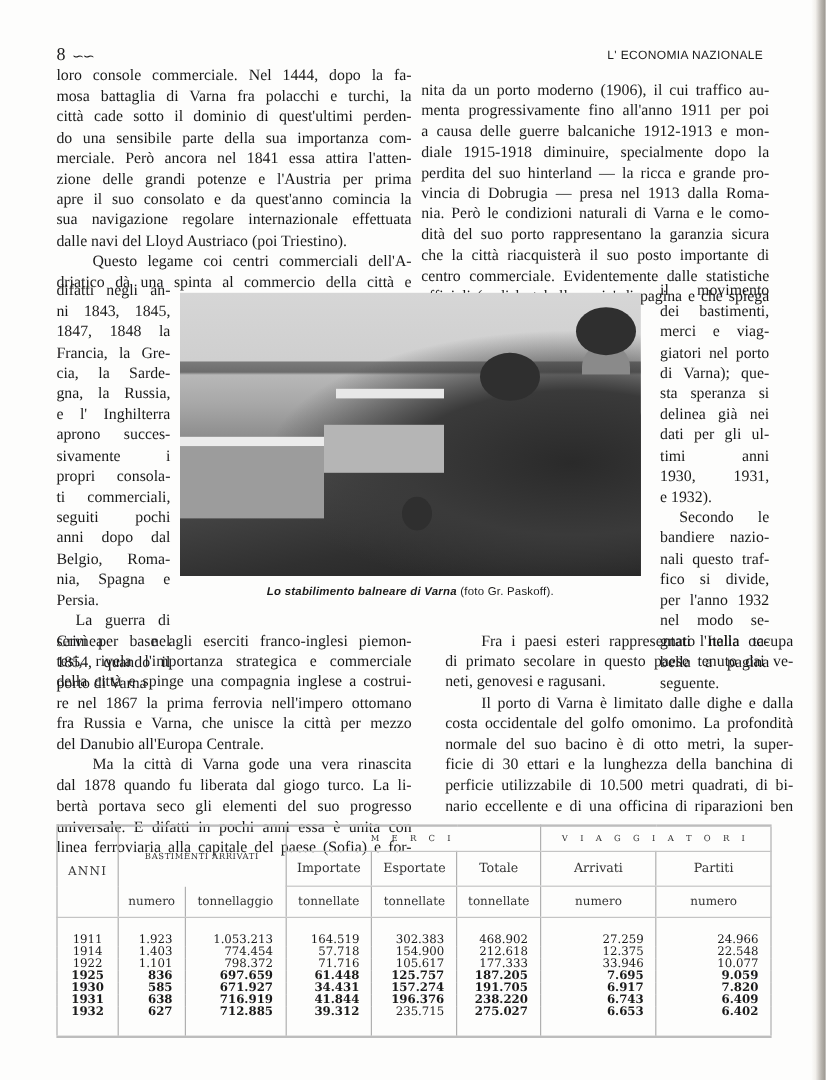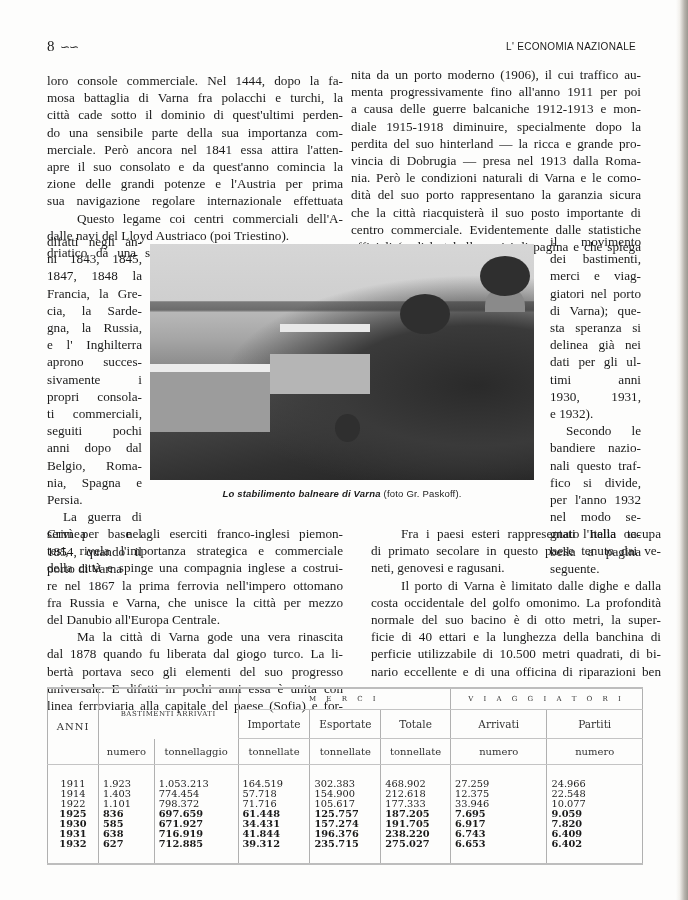--- a/index.html
+++ b/index.html
@@ -19,21 +19,21 @@
   }
   .page-ornament {
     position: absolute; left: 60px; top: 40px;
     font-family: "Liberation Serif", serif; font-size: 12px; letter-spacing: -1px;
   }
   .running-head {
     position: absolute; right: 52px; top: 41px;
     font-family: "Liberation Sans", sans-serif; font-size: 10px; letter-spacing: 0.3px;
   }
   .col { position: absolute; font-family: "Liberation Serif", serif; font-size: 13.2px; line-height: 17.2px; text-align: justify; }
-  .col-left-top { left: 47px; top: 72px; width: 296px; }
+  .col-left-top { left: 47px; top: 54px; width: 296px; }
   .col-right-top { left: 351px; top: 66px; width: 290px; }
   .narrow-left { left: 47px; top: 233px; width: 95px; }
   .narrow-right { left: 550px; top: 233px; width: 91px; }
   .col-left-bottom { left: 47px; top: 525px; width: 296px; }
   .col-right-bottom { left: 351px; top: 525px; width: 290px; margin-left: 20px; }
   .line { display: block; text-align: justify; text-align-last: justify; white-space: nowrap; }
   .line.last { text-align-last: left; }
   .photo {
     position: absolute; left: 150px; top: 244px; width: 384px; height: 236px;
     background:
@@ -58,46 +58,46 @@
   }
   .stats th, .stats td { border-left: 1px solid #b0b0b0; padding: 0 4px; }
   .stats th:first-child, .stats td:first-child { border-left: 1px solid #b0b0b0; }
   .stats tr > *:last-child { border-right: 1px solid #b0b0b0; }
   .stats th { font-weight: normal; color: #333; }
   .stats .grp { font-size: 7px; letter-spacing: 4px; height: 20px; border-bottom: 1px solid #c4c4c4; margin-top: 16px; }
   .stats .grp-b { font-size: 7px; letter-spacing: 0.5px; }
   .stats .sub { height: 28px; border-bottom: 1px solid #c4c4c4; font-size: 10.5px; }
   .stats .unit { height: 25px; border-bottom: 1px solid #c4c4c4; font-size: 10px; }
   .stats .anni { font-size: 10px; letter-spacing: 1px; border-bottom: 1px solid #c4c4c4; }
-  .stats td { padding-right: 10px; line-height: 10px; vertical-align: top; }
+  .stats td { text-align: right; padding-right: 10px; line-height: 10px; vertical-align: top; }
   .stats td.yr { text-align: center; padding-right: 4px; }
   .stats tbody tr:first-child td { padding-top: 14px; }
   .stats tbody tr:last-child td { padding-bottom: 14px; }
   .stats tr.bold td { font-weight: bold; }
 </style>
 </head>
 <body>
 
 <div class="binding"></div>
 
 <div class="page-number">8</div>
 <div class="page-ornament">∽∽</div>
 <div class="running-head">L' ECONOMIA NAZIONALE</div>
 
 <div class="col col-left-top">
   <span class="line">loro console commerciale. Nel 1444, dopo la fa-</span>
   <span class="line">mosa battaglia di Varna fra polacchi e turchi, la</span>
   <span class="line">città cade sotto il dominio di quest'ultimi perden-</span>
   <span class="line">do una sensibile parte della sua importanza com-</span>
   <span class="line">merciale. Però ancora nel 1841 essa attira l'atten-</span>
+  <span class="line">zione delle grandi potenze e l'Austria per prima</span>
   <span class="line">apre il suo consolato e da quest'anno comincia la</span>
-  <span class="line">zione delle grandi potenze e l'Austria per prima</span>
   <span class="line">sua navigazione regolare internazionale effettuata</span>
+  <span class="line last">dalle navi del Lloyd Austriaco (poi Triestino).</span>
   <span class="line" style="padding-left:30px">Questo legame coi centri commerciali dell'A-</span>
-  <span class="line last">dalle navi del Lloyd Austriaco (poi Triestino).</span>
   <span class="line">driatico dà una spinta al commercio della città e</span>
 </div>
 
 <div class="col col-right-top">
   <span class="line">nita da un porto moderno (1906), il cui traffico au-</span>
   <span class="line">menta progressivamente fino all'anno 1911 per poi</span>
   <span class="line">a causa delle guerre balcaniche 1912-1913 e mon-</span>
   <span class="line">diale 1915-1918 diminuire, specialmente dopo la</span>
   <span class="line">perdita del suo hinterland — la ricca e grande pro-</span>
   <span class="line">vincia di Dobrugia — presa nel 1913 dalla Roma-</span>
@@ -183,21 +183,21 @@
   <span class="line">linea ferroviaria alla capitale del paese (Sofia) e for-</span>
 </div>
 
 <div class="col col-right-bottom">
   <span class="line" style="padding-left:30px">Fra i paesi esteri rappresentati l'Italia occupa</span>
   <span class="line">di primato secolare in questo paese tenuto dai ve-</span>
   <span class="line last">neti, genovesi e ragusani.</span>
   <span class="line" style="padding-left:30px">Il porto di Varna è limitato dalle dighe e dalla</span>
   <span class="line">costa occidentale del golfo omonimo. La profondità</span>
   <span class="line">normale del suo bacino è di otto metri, la super-</span>
-  <span class="line">ficie di 40 ettari e la lunghezza della banchina di</span>
+  <span class="line">ficie di 30 ettari e la lunghezza della banchina di</span>
   <span class="line">perficie utilizzabile di 10.500 metri quadrati, di bi-</span>
   <span class="line">nario eccellente e di una officina di riparazioni ben</span>
 </div>
 
 <table class="stats">
   <thead>
     <tr>
       <th rowspan="3" class="anni" style="width:42px">ANNI</th>
       <th colspan="2" rowspan="2" class="grp-b" style="border-bottom:none">BASTIMENTI ARRIVATI</th>
       <th colspan="3" class="grp">M E R C I</th>
@@ -279,19 +279,19 @@
       <td>196.376</td>
       <td>238.220</td>
       <td>6.743</td>
       <td>6.409</td>
     </tr>
     <tr class="bold">
       <td class="yr">1932</td>
       <td>627</td>
       <td>712.885</td>
       <td>39.312</td>
-      <td style="font-weight:bold">235.715</td>
+      <td style="font-weight:normal">235.715</td>
       <td>275.027</td>
       <td>6.653</td>
       <td>6.402</td>
     </tr>
   </tbody>
 </table>
 
 </body></html>

